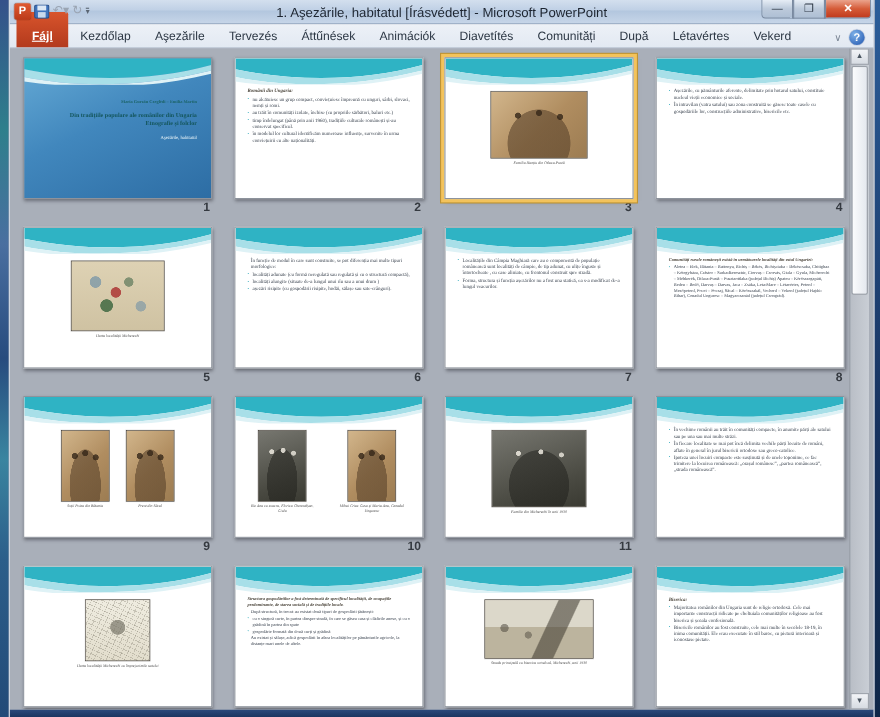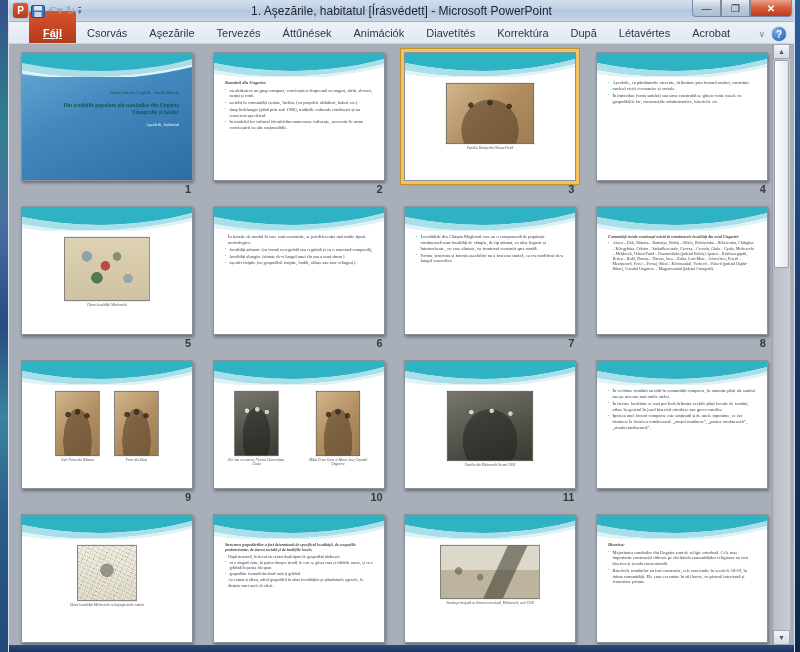--- a/index.html
+++ b/index.html
@@ -25,21 +25,21 @@
   .winbtns{margin-left:auto;display:flex;z-index:2;padding-right:2px;align-self:flex-start;}
   .wb{width:27px;height:16px;border:1px solid #7a8aa0;border-top:none;display:flex;align-items:center;justify-content:center;
     font-size:10px;color:#2a3542;background:linear-gradient(180deg,#e6edf5,#bccadb 50%,#aebfd4);}
   .wb.min{border-radius:0 0 0 4px;}
   .wb.close{width:40px;border-radius:0 0 4px 0;background:linear-gradient(180deg,#eba38c,#d55b38 50%,#c03a1d);color:#fff;font-weight:bold;}
   
   .tabrow{height:21px;flex:0 0 21px;background:linear-gradient(180deg,#edf1f7,#e2e9f2);display:flex;align-items:flex-end;
     border-bottom:1px solid #c8d2e0;position:relative;}
   .tab{font-size:11px;color:#2c3744;padding:3px 11px 4px 11px;cursor:default;}
   .tab.file{background:linear-gradient(180deg,#d8542c,#b33a1d);color:#fff;font-weight:bold;border-radius:2px 2px 0 0;
-    margin-left:20px;padding:16px 14px 4px 14px;text-decoration:underline;}
+    margin-left:6px;padding:16px 14px 4px 14px;text-decoration:underline;}
   .tabrow-right{margin-left:auto;display:flex;align-items:center;gap:7px;padding-right:8px;padding-bottom:2px;}
   .collapse-ic{font-size:9px;color:#7b8694;}
   .help-ic{width:14px;height:14px;border-radius:50%;background:radial-gradient(circle at 35% 30%,#7fb2e8,#3a6fbf 70%);
     color:#fff;font-size:10px;font-weight:bold;display:flex;align-items:center;justify-content:center;box-shadow:0 0 1px #2a4a80;}
   
   .sorter{flex:1 1 auto;position:relative;background:#a9afb9;overflow:hidden;}
   .grid{position:absolute;left:12px;right:26px;top:0;display:grid;grid-template-columns:repeat(4,172px);
     justify-content:space-between;row-gap:10px;padding-top:8px;}
   .cell{width:172px;}
   .slide{width:172px;height:129px;background:#fff;position:relative;border:1px solid #8d939c;box-sizing:border-box;
@@ -139,30 +139,30 @@
     <div class="winbtns">
       <span class="wb min">—</span>
       <span class="wb">❐</span>
       <span class="wb close">✕</span>
     </div>
   </div>
 
   <div class="tabrow">
     <div id="tabs" style="display:flex;align-items:flex-end;">
         <span class="tab file">Fájl</span>
-        <span class="tab">Csorvás</span>
+        <span class="tab">Kezdőlap</span>
         <span class="tab">Aşezările</span>
         <span class="tab">Tervezés</span>
         <span class="tab">Áttűnések</span>
         <span class="tab">Animációk</span>
         <span class="tab">Diavetítés</span>
-        <span class="tab">Korrektúra</span>
+        <span class="tab">Comunități</span>
         <span class="tab">După</span>
         <span class="tab">Létavértes</span>
-        <span class="tab">Acrobat</span>
+        <span class="tab">Vekerd</span>
       </div>
     <div class="tabrow-right">
       <span class="collapse-ic">∨</span>
       <span class="help-ic">?</span>
     </div>
   </div>
 
   <div class="sorter">
     <div class="grid" id="grid">
         <div class="cell">

